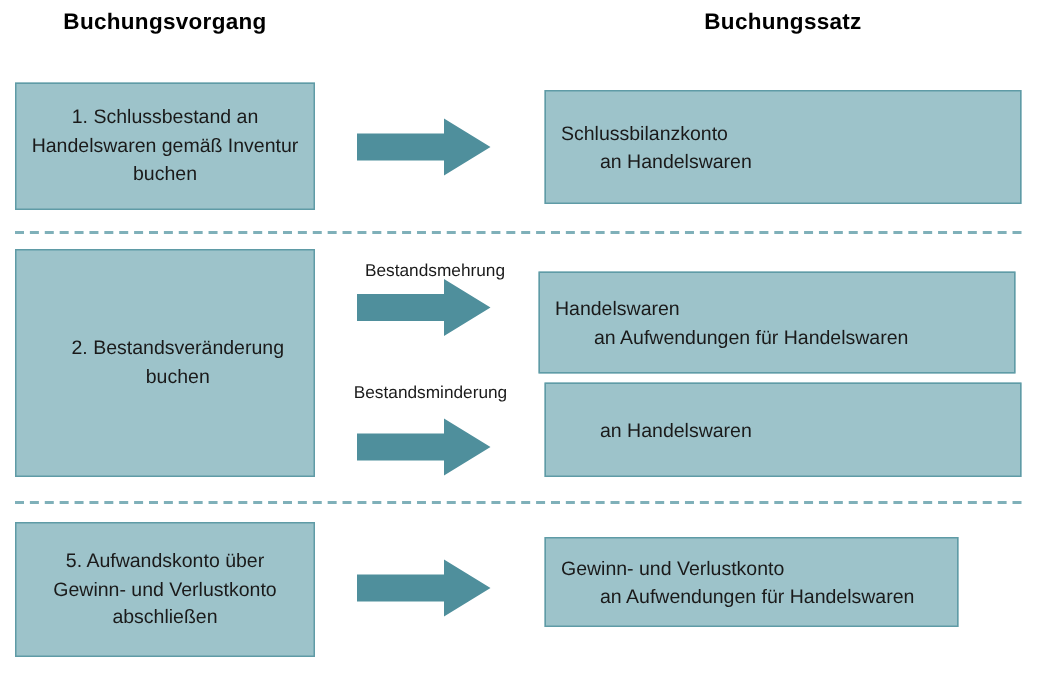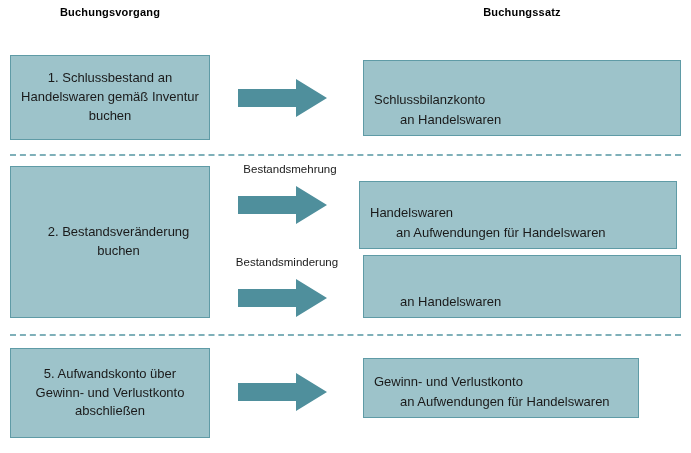--- a/index.html
+++ b/index.html
@@ -17,21 +17,21 @@
   }
   .canvas {
     position: relative;
     width: 691px;
     height: 453px;
   }
   .abs { position: absolute; }
 
   
   .col-head {
-    font-size: 11px;
+    font-size: 15px;
     font-weight: bold;
     text-align: center;
     color: #000;
     letter-spacing: 0.2px;
   }
   #head-left  { left: 10px;  top: 6px;  width: 200px; }
   #head-right { left: 363px; top: 6px;  width: 318px; }
 
   
   .box {
@@ -45,21 +45,21 @@
     display: flex;
     align-items: center;
     justify-content: center;
     text-align: center;
     line-height: 1.45;
     padding: 4px 8px;
   }
   .box.right {
     display: flex;
     flex-direction: column;
-    justify-content: flex-end;
+    justify-content: center;
     padding: 6px 10px;
     line-height: 1.5;
   }
   .indent { padding-left: 26px; }
 
   
   .arrow {
     width: 90px;
     height: 40px;
   }
@@ -98,21 +98,21 @@
 
   <div class="abs box right" style="left:363px; top:60px; width:318px; height:76px;">
     <div>Schlussbilanzkonto</div>
     <div class="indent">an Handelswaren</div>
   </div>
 
   <div class="abs sep" style="top:154px;"></div>
 
   <div class="abs box left" style="left:10px; top:166px; width:200px; height:152px;padding-left:25px;">2. Bestandsveränderung buchen</div>
 
-  <div class="abs arrow-label" style="left:225px; top:163px;">Bestandsmehrung</div>
+  <div class="abs arrow-label" style="left:225px; top:175px;">Bestandsmehrung</div>
 
   <div class="abs arrow" style="left:238px; top:185px;">
     <svg width="90" height="40" viewBox="0 0 90 40" xmlns="http://www.w3.org/2000/svg">
       <polygon points="0,11 58,11 58,1 89,20 58,39 58,29 0,29" fill="#4f8f9c"></polygon>
     </svg>
   </div>
 
   <div class="abs box right" style="left:359px; top:181px; width:318px; height:68px;">
     <div>Handelswaren</div>
     <div class="indent">an Aufwendungen für Handelswaren</div>

